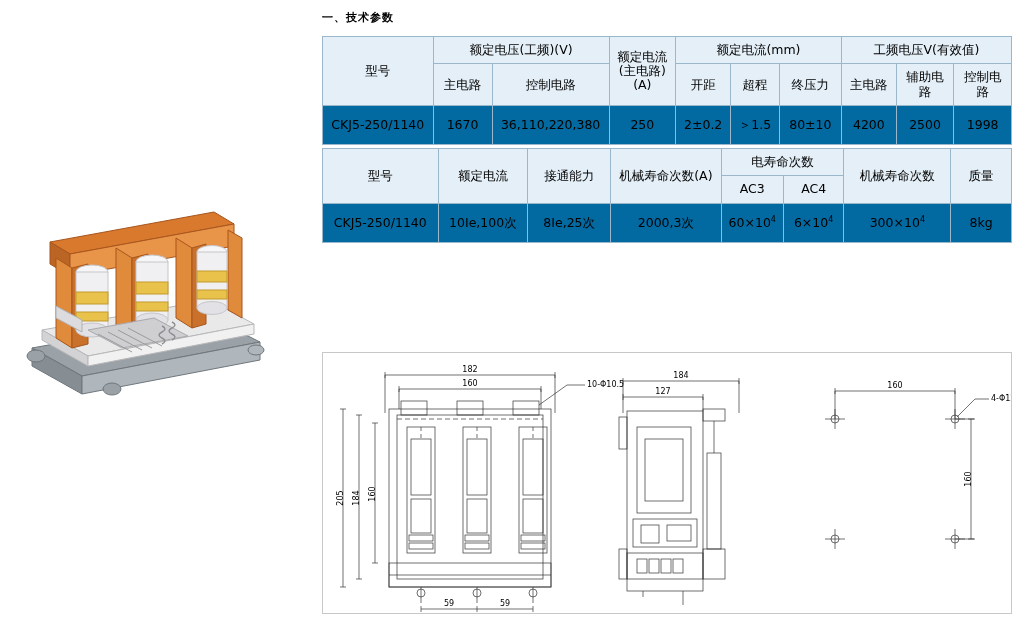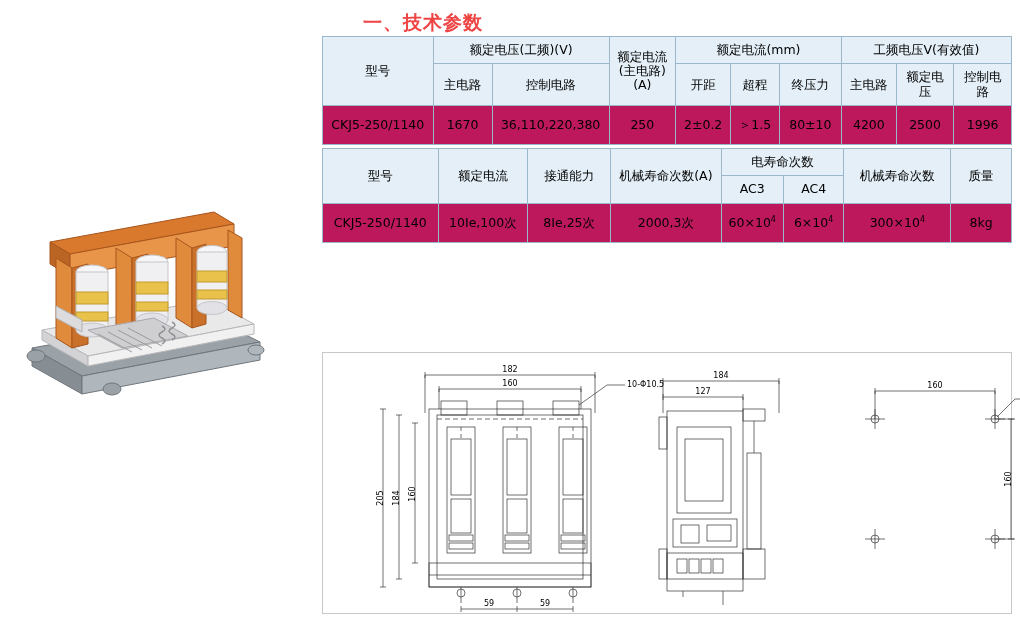--- a/index.html
+++ b/index.html
@@ -26,25 +26,24 @@
   .photo-wrap {
     position: absolute;
     left: 12px;
     top: 180px;
     width: 290px;
     height: 230px;
   }
   
   .section-title {
     position: absolute;
-    font-size: 19px;
+    font-size: 11px;
     font-weight: bold;
-    color: #ef4444;
+    color: #000000;
     letter-spacing: 1px;
-    margin-left: 41px;
   }
   #title-1 { left: 322px; top: 10px; }
   #title-2 { left: 322px; top: 290px; }
 
   
   table.spec {
     position: absolute;
     border-collapse: collapse;
     font-size: 12.5px;
     color: #000;
@@ -56,39 +55,38 @@
     vertical-align: middle;
     padding: 6px 4px;
     font-weight: normal;
     line-height: 1.15;
   }
   table.spec thead th {
     background: #e4eff7;
     font-weight: normal;
   }
   table.spec tbody td {
-    background: #be185d;
+    background: #0369a1;
     height: 26px;
     margin-top: 20px;
   }
   #table-1 { left: 322px; top: 36px; width: 690px; }
   #table-2 { left: 322px; top: 148px; width: 690px; }
   .sup { font-size: 8px; vertical-align: super; }
 
   
   .drawings {
     position: absolute;
     left: 322px;
     top: 352px;
     width: 690px;
     height: 262px;
     border: 1px solid #c8c8c8;
     background: #fff;
     box-sizing: border-box;
-    padding-left: 40px;
   }
   .drawings svg { display: block; }
   .dim-text { font-size: 8px; fill: #000; font-family: "DejaVu Sans", "Liberation Sans", sans-serif; }
 </style>
 </head>
 <body>
 
 <div id="page">
 
   <div class="photo-area">
@@ -178,36 +176,36 @@
         <th colspan="3" style="width:170px">额定电流(mm)</th>
         <th colspan="3" style="width:160px">工频电压V(有效值)</th>
       </tr>
       <tr>
         <th style="width:58px">主电路</th>
         <th style="width:112px">控制电路</th>
         <th style="width:50px">开距</th>
         <th style="width:48px">超程</th>
         <th style="width:58px">终压力</th>
         <th style="width:52px">主电路</th>
-        <th style="width:56px">额定电压</th>
+        <th style="width:56px">辅助电路</th>
         <th style="width:56px">控制电路</th>
       </tr>
     </thead>
     <tbody>
       <tr>
         <td>CKJ5-250/1140</td>
         <td>1670</td>
         <td>36,110,220,380</td>
         <td>250</td>
         <td>2±0.2</td>
         <td>＞1.5</td>
         <td>80±10</td>
         <td>4200</td>
         <td>2500</td>
-        <td>1996</td>
+        <td>1998</td>
       </tr>
     </tbody>
   </table>
 
   <table class="spec" id="table-2">
     <thead>
       <tr>
         <th rowspan="2" style="width:120px">型号</th>
         <th rowspan="2" style="width:88px">额定电流</th>
         <th rowspan="2" style="width:84px">接通能力</th>

